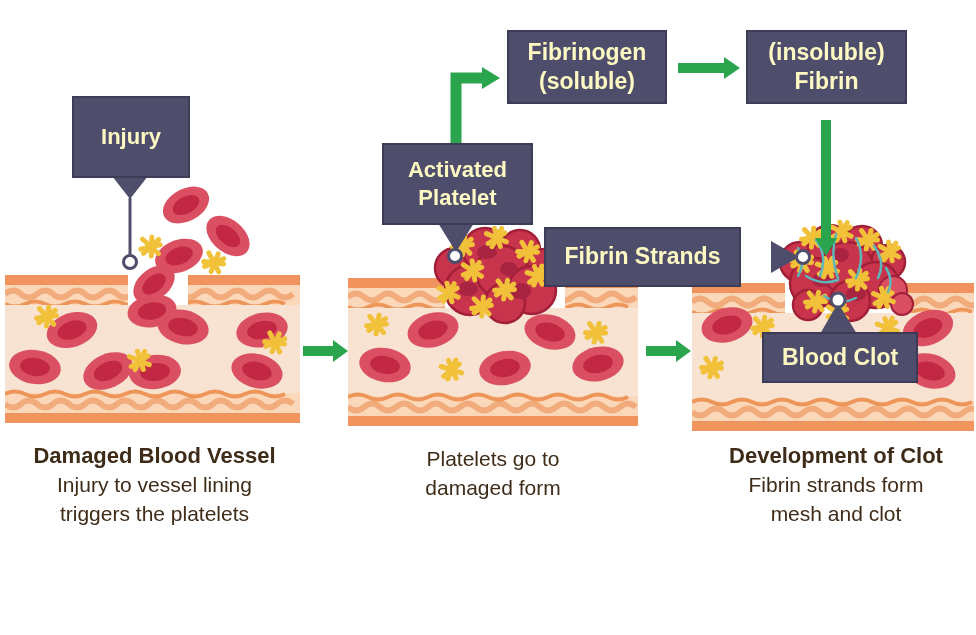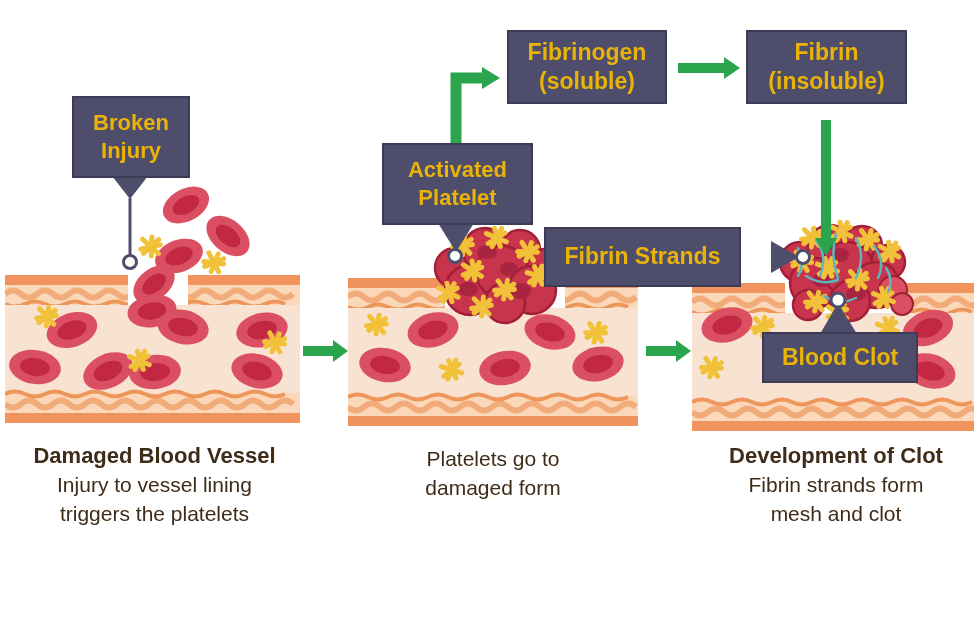--- a/index.html
+++ b/index.html
@@ -3,21 +3,21 @@
 <meta charset="utf-8">
 <style>
   html,body{margin:0;padding:0;background:#ffffff;}
   .stage{
     position:relative;width:976px;height:635px;background:#ffffff;
     font-family:"Liberation Sans",sans-serif;overflow:hidden;
   }
   svg.art{position:absolute;left:0;top:0;z-index:1;}
   .label-box{
     position:absolute;z-index:2;box-sizing:border-box;
-    background:#4E4E6C;border:2px solid #3C3C57;color:#eab308;
+    background:#4E4E6C;border:2px solid #3C3C57;color:#fef9c3;
     font-weight:bold;text-align:center;
     display:flex;flex-direction:column;justify-content:center;
     line-height:1.27;
   }
   .fs22{font-size:22px;}
   .fs23{font-size:23px;}
   .caption{
     position:absolute;z-index:2;text-align:center;color:#3F2C18;
     font-size:21px;line-height:29px;
   }
@@ -252,37 +252,36 @@
     </g>
     <g fill="#FFFFFF" stroke="#4E4E6C" stroke-width="3">
       <circle cx="130" cy="262" r="6.5"></circle>
       <circle cx="455" cy="256" r="6.5"></circle>
       <circle cx="803" cy="257" r="6.5"></circle>
       <circle cx="838" cy="300" r="7"></circle>
     </g>
   </svg>
 
   <div class="label-box fs22" style="left:72px;top:96px;width:118px;height:82px">
-    <div>Broken</div>
     <div>Injury</div>
   </div>
 
   <div class="label-box fs22" style="left:382px;top:143px;width:151px;height:82px">
     <div>Activated</div>
     <div>Platelet</div>
   </div>
 
   <div class="label-box fs23" style="left:507px;top:30px;width:160px;height:74px">
     <div>Fibrinogen</div>
     <div>(soluble)</div>
   </div>
 
   <div class="label-box fs23" style="left:746px;top:30px;width:161px;height:74px">
+    <div>(insoluble)</div>
     <div>Fibrin</div>
-    <div>(insoluble)</div>
   </div>
 
   <div class="label-box fs23" style="left:544px;top:227px;width:197px;height:60px">
     <div>Fibrin Strands</div>
   </div>
 
   <div class="label-box fs23" style="left:762px;top:332px;width:156px;height:51px">
     <div>Blood Clot</div>
   </div>
 

